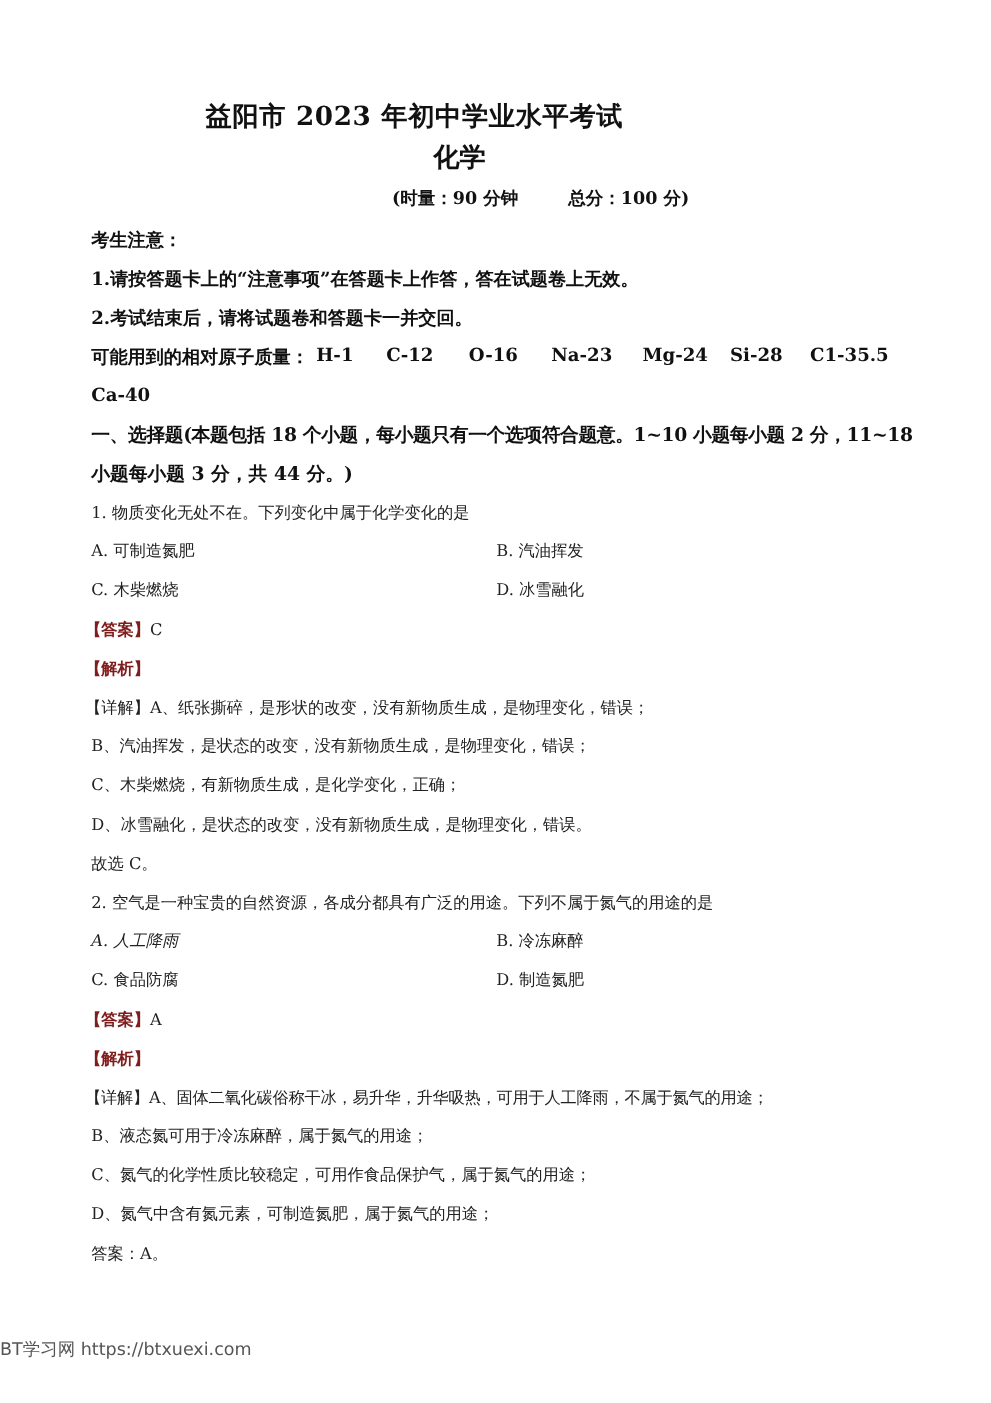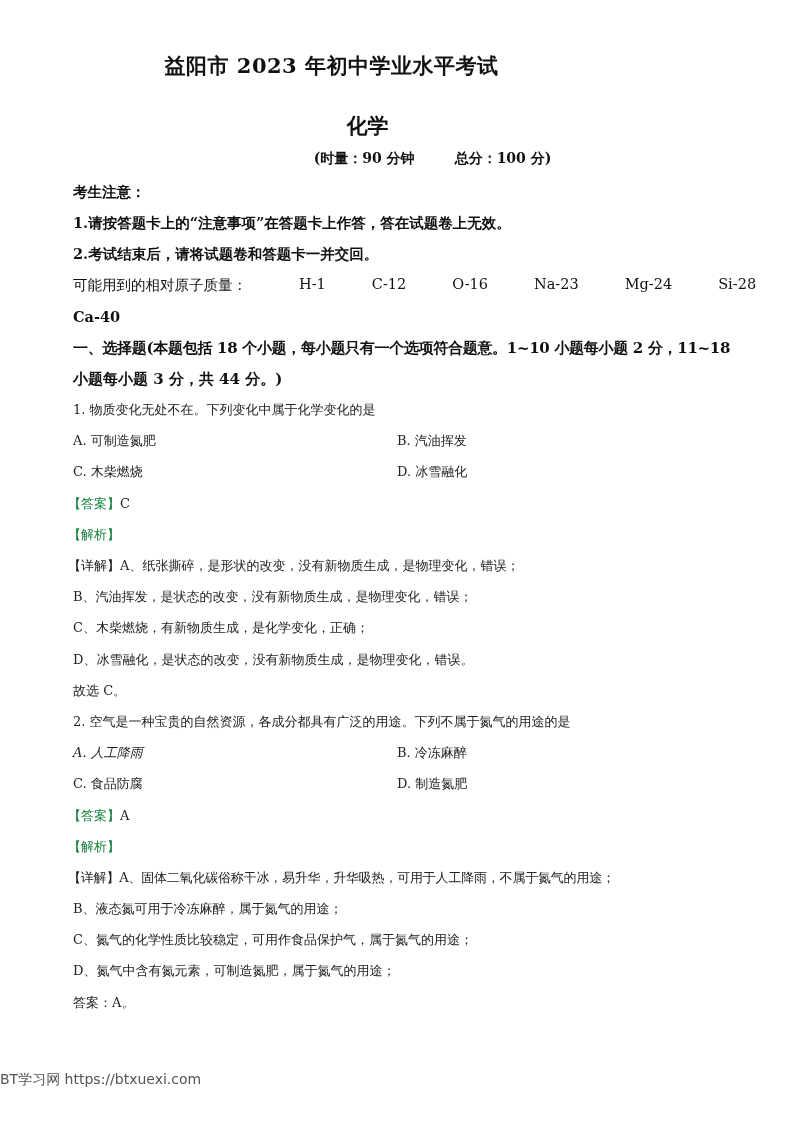--- a/index.html
+++ b/index.html
@@ -1,33 +1,33 @@
 <!DOCTYPE html>
 <html><head>
 <meta charset="utf-8">
 <style>
   html, body { margin: 0; padding: 0; background: #ffffff; }
   body { width: 793px; height: 1122px; position: relative; overflow: hidden;
          font-family: "DejaVu Serif", "Liberation Serif", serif; color: #111; }
   .page { position: absolute; left: 0; top: 0; width: 793px; height: 1122px; }
   .abs { position: absolute; white-space: nowrap; }
-  .title { left: 0; width: 663px; text-align: center; top: 52px; font-size: 21px; font-weight: bold; letter-spacing: 0.5px; }
+  .title { left: 0; width: 663px; text-align: center; top: 79px; font-size: 21px; font-weight: bold; letter-spacing: 0.5px; }
   .subject { left: 0; width: 735px; text-align: center; top: 112px; font-size: 21px; font-weight: bold; }
   .meta { left: 0; width: 793px; text-align: center; top: 150px; font-size: 14px; font-weight: bold; margin-left: 36px; }
   .meta .gap { display: inline-block; width: 40px; }
   .bold14 { font-size: 14.5px; font-weight: bold; left: 73px; }
-  .masses { left: 73px; top: 276px; font-size: 14.5px; font-weight: normal; width: 660px; display: flex; gap: 46px; }
+  .masses { left: 73px; top: 276px; font-size: 14.5px; font-weight: bold; width: 660px; display: flex; }
   .masses .lbl { margin-right: 6px; }
   .masses .m { display: inline-block; }
   .section { left: 73px; font-size: 15px; font-weight: bold; }
   .q { left: 73px; font-size: 13px; color: #222; }
   .opt { font-size: 13px; color: #222; }
   .optL { left: 73px; }
   .optR { left: 397px; }
-  .blue { color: #15803d; }
+  .blue { color: #7f1d1d; font-weight: bold; }
   .footer { left: 0; width: 793px; text-align: left; top: 1071px; font-size: 14px;
             font-family: "DejaVu Sans", "Liberation Sans", sans-serif; color: #555; }
 </style>
 </head>
 <body>
 
 <div class="page">
 
   <div class="abs title">益阳市 2023 年初中学业水平考试</div>
   <div class="abs subject">化学</div>

